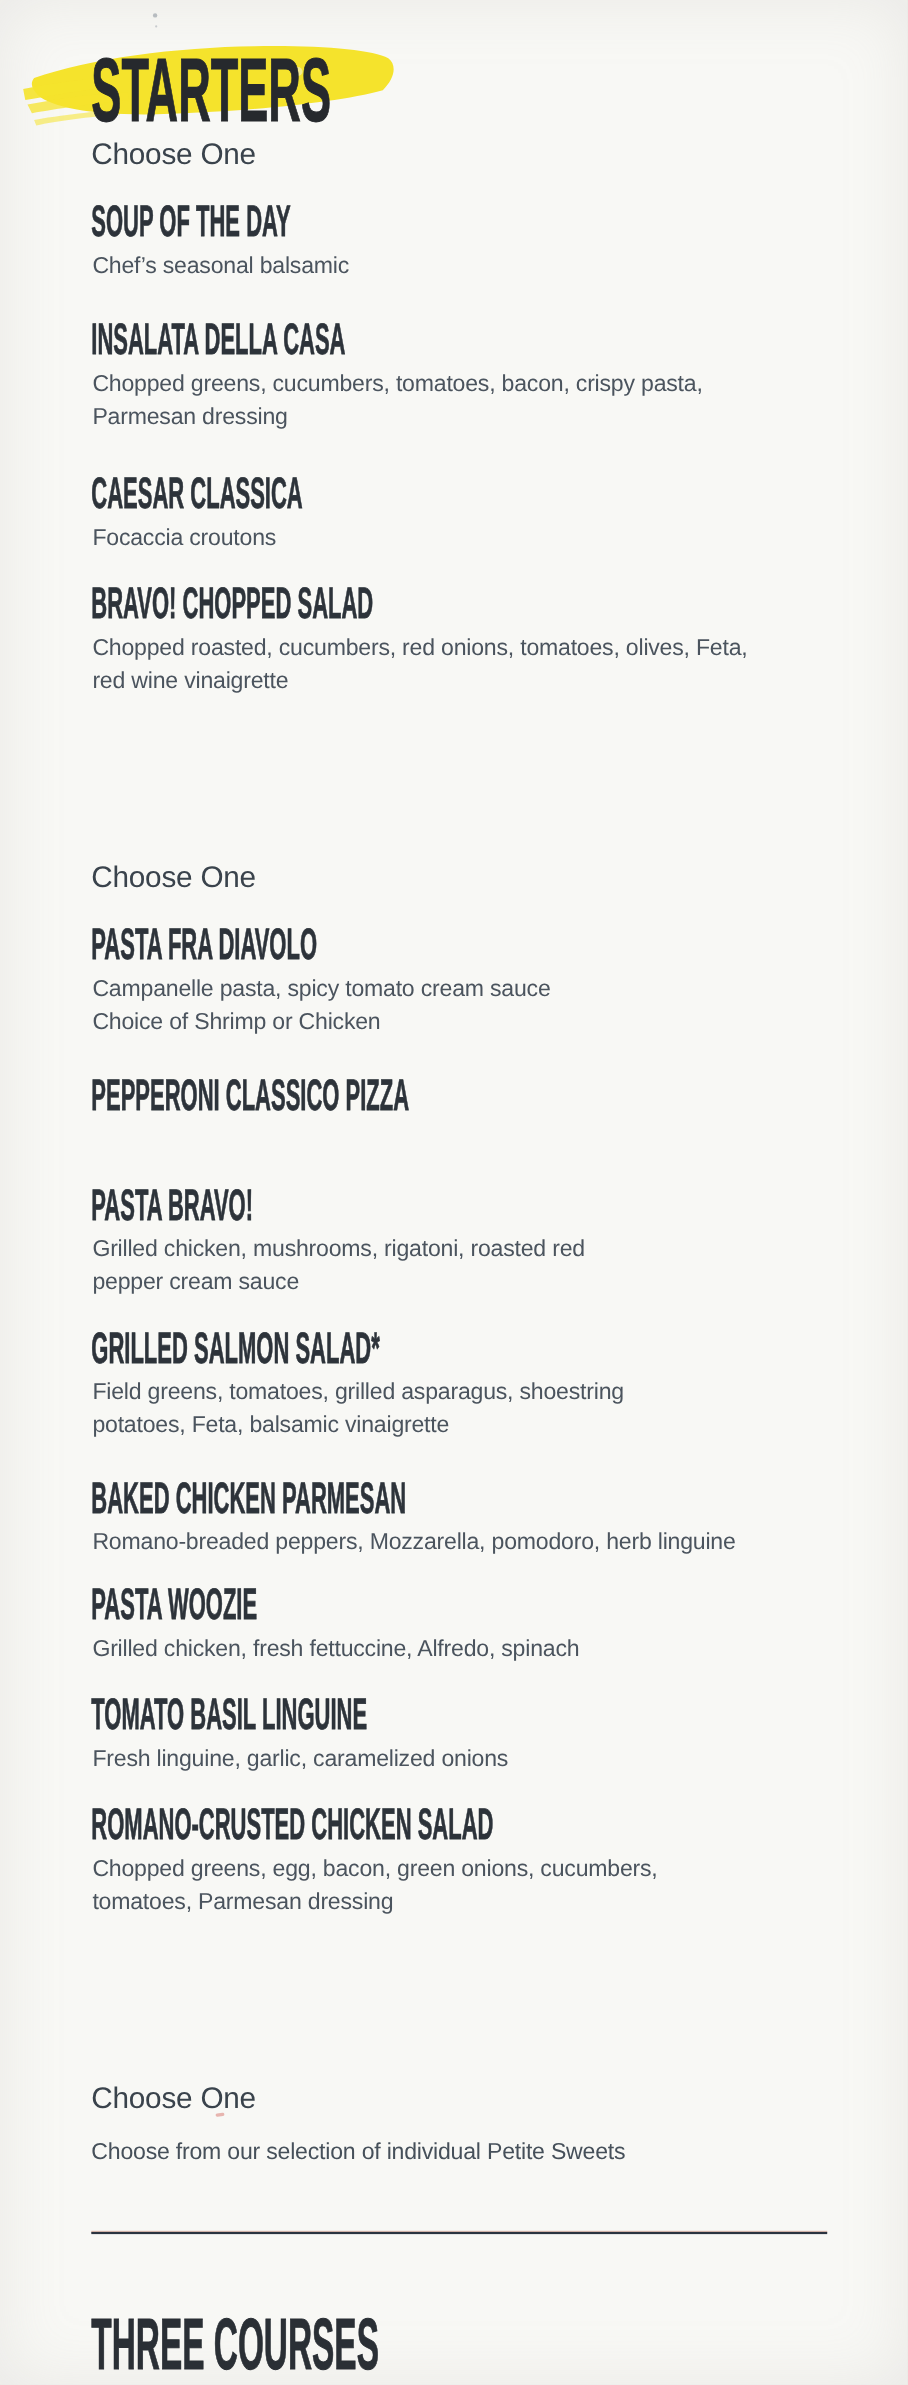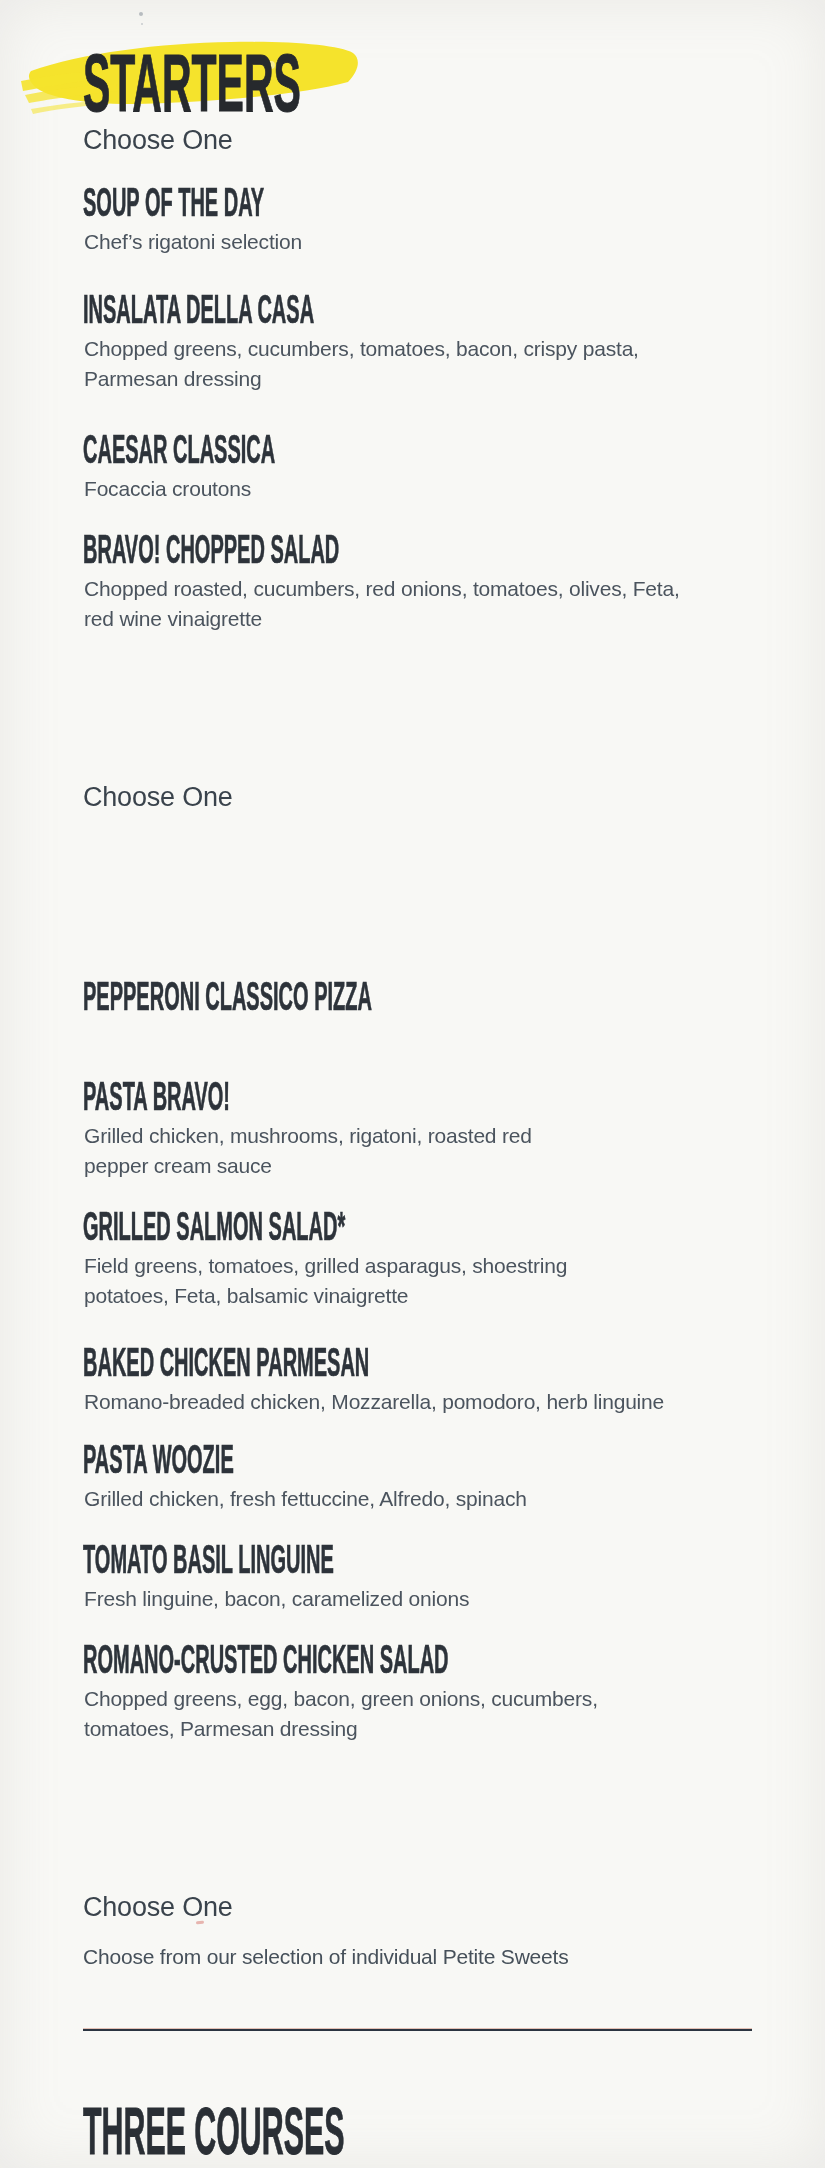--- a/index.html
+++ b/index.html
@@ -101,63 +101,68 @@
       <path fill="#f5e32c" opacity="0.55" d="M10 72 C 45 66, 70 64, 88 63 L 88 67 C 60 69, 30 73, 12 77 Z"></path>
       <circle cx="250" cy="28" r="4" fill="#f8f8f5" opacity="0.5"></circle>
       <circle cx="120" cy="50" r="3" fill="#f8f8f5" opacity="0.4"></circle>
     </svg>
     <h1 class="sec-title">STARTERS</h1>
   </div>
   <div class="abs choose" style="top:125px">Choose One</div>
 
   <div class="abs" style="top:182px">
     <h2 class="item-name">SOUP OF THE DAY</h2>
-    <div class="item-desc">Chef’s rigatoni selection</div>
+    <div class="item-desc">Chef’s seasonal balsamic</div>
   </div>
   <div class="abs" style="top:289px">
     <h2 class="item-name">INSALATA DELLA CASA</h2>
     <div class="item-desc">Chopped greens, cucumbers, tomatoes, bacon, crispy pasta,
 Parmesan dressing</div>
   </div>
   <div class="abs" style="top:429px">
     <h2 class="item-name">CAESAR CLASSICA</h2>
     <div class="item-desc">Focaccia croutons</div>
   </div>
   <div class="abs" style="top:529px">
     <h2 class="item-name">BRAVO! CHOPPED SALAD</h2>
     <div class="item-desc">Chopped roasted, cucumbers, red onions, tomatoes, olives, Feta,
 red wine vinaigrette</div>
   </div>
 
   <div class="abs choose" style="top:782px">Choose One</div>
 
+  <div class="abs" style="top:839px">
+    <h2 class="item-name">PASTA FRA DIAVOLO</h2>
+    <div class="item-desc">Campanelle pasta, spicy tomato cream sauce
+Choice of Shrimp or Chicken</div>
+  </div>
   <div class="abs" style="top:976px">
     <h2 class="item-name">PEPPERONI CLASSICO PIZZA</h2>
   </div>
   <div class="abs" style="top:1076px">
     <h2 class="item-name">PASTA BRAVO!</h2>
     <div class="item-desc">Grilled chicken, mushrooms, rigatoni, roasted red
 pepper cream sauce</div>
   </div>
   <div class="abs" style="top:1206px">
     <h2 class="item-name">GRILLED SALMON SALAD*</h2>
     <div class="item-desc">Field greens, tomatoes, grilled asparagus, shoestring
 potatoes, Feta, balsamic vinaigrette</div>
   </div>
   <div class="abs" style="top:1342px">
     <h2 class="item-name">BAKED CHICKEN PARMESAN</h2>
-    <div class="item-desc">Romano-breaded chicken, Mozzarella, pomodoro, herb linguine</div>
+    <div class="item-desc">Romano-breaded peppers, Mozzarella, pomodoro, herb linguine</div>
   </div>
   <div class="abs" style="top:1439px">
     <h2 class="item-name">PASTA WOOZIE</h2>
     <div class="item-desc">Grilled chicken, fresh fettuccine, Alfredo, spinach</div>
   </div>
   <div class="abs" style="top:1539px">
     <h2 class="item-name">TOMATO BASIL LINGUINE</h2>
-    <div class="item-desc">Fresh linguine, bacon, caramelized onions</div>
+    <div class="item-desc">Fresh linguine, garlic, caramelized onions</div>
   </div>
   <div class="abs" style="top:1639px">
     <h2 class="item-name">ROMANO-CRUSTED CHICKEN SALAD</h2>
     <div class="item-desc">Chopped greens, egg, bacon, green onions, cucumbers,
 tomatoes, Parmesan dressing</div>
   </div>
 
   <div class="abs choose" style="top:1892px">Choose One</div>
   <div class="abs note" style="top:1942px">Choose from our selection of individual Petite Sweets</div>
 

